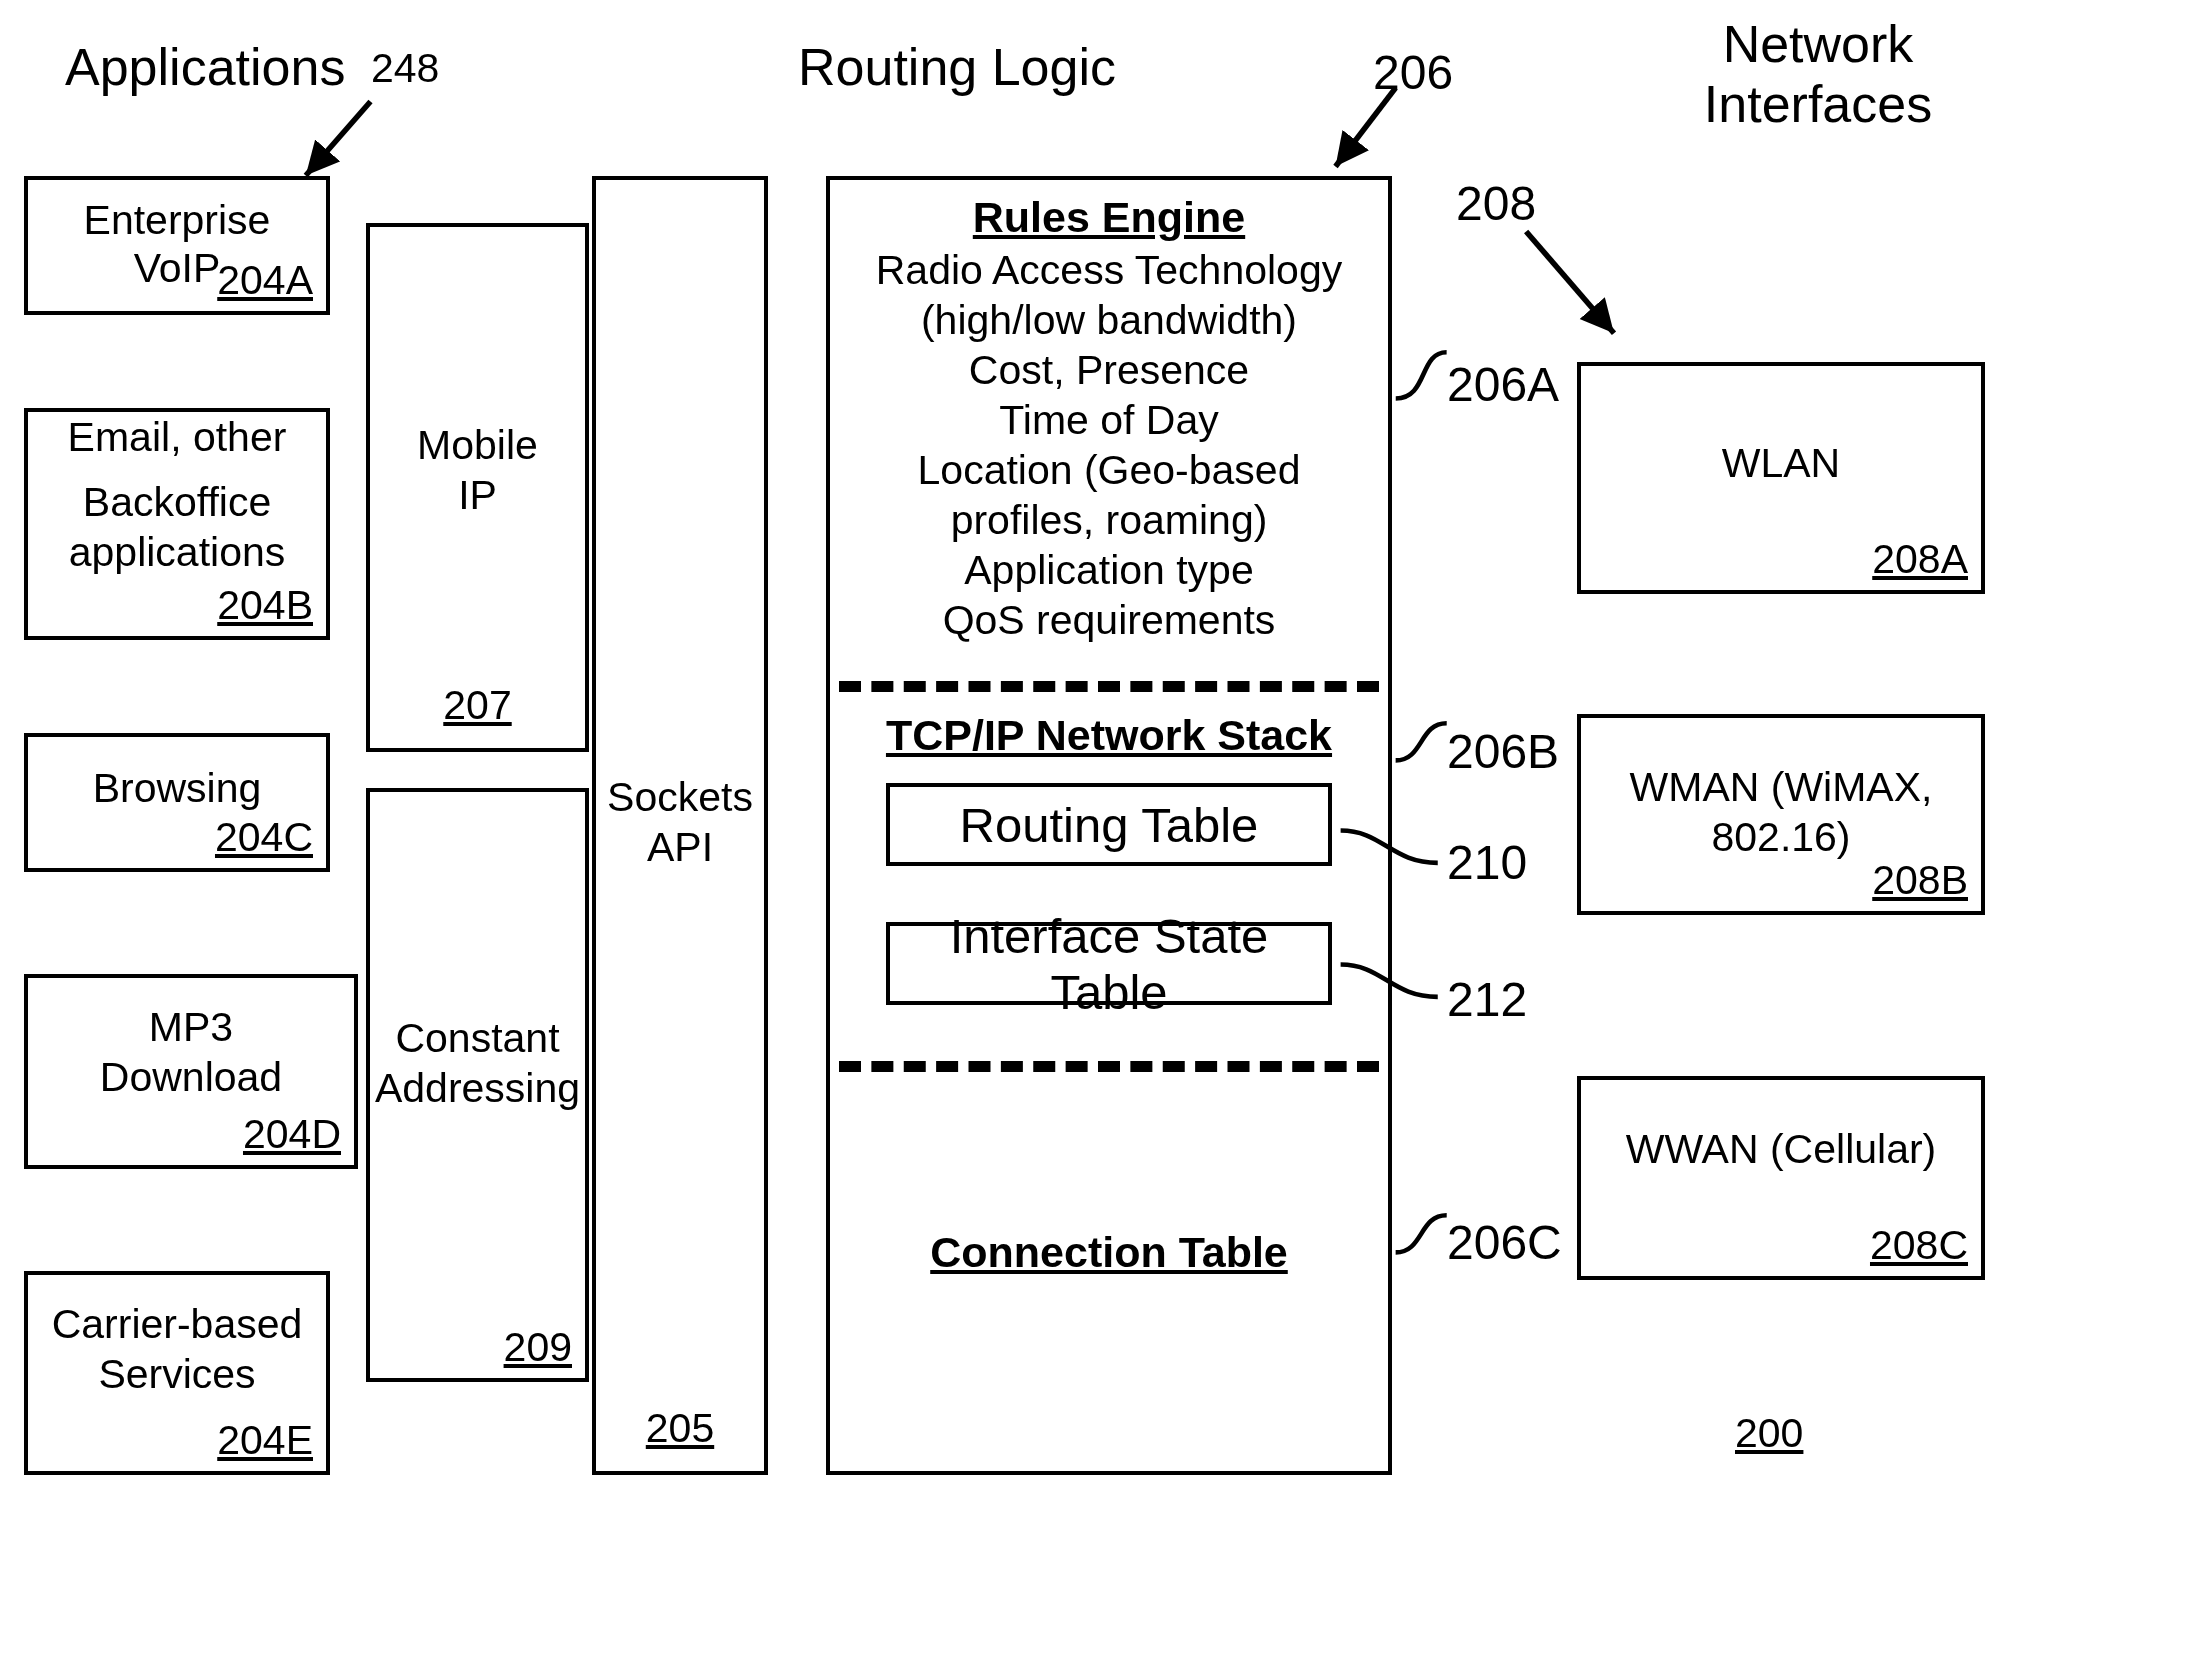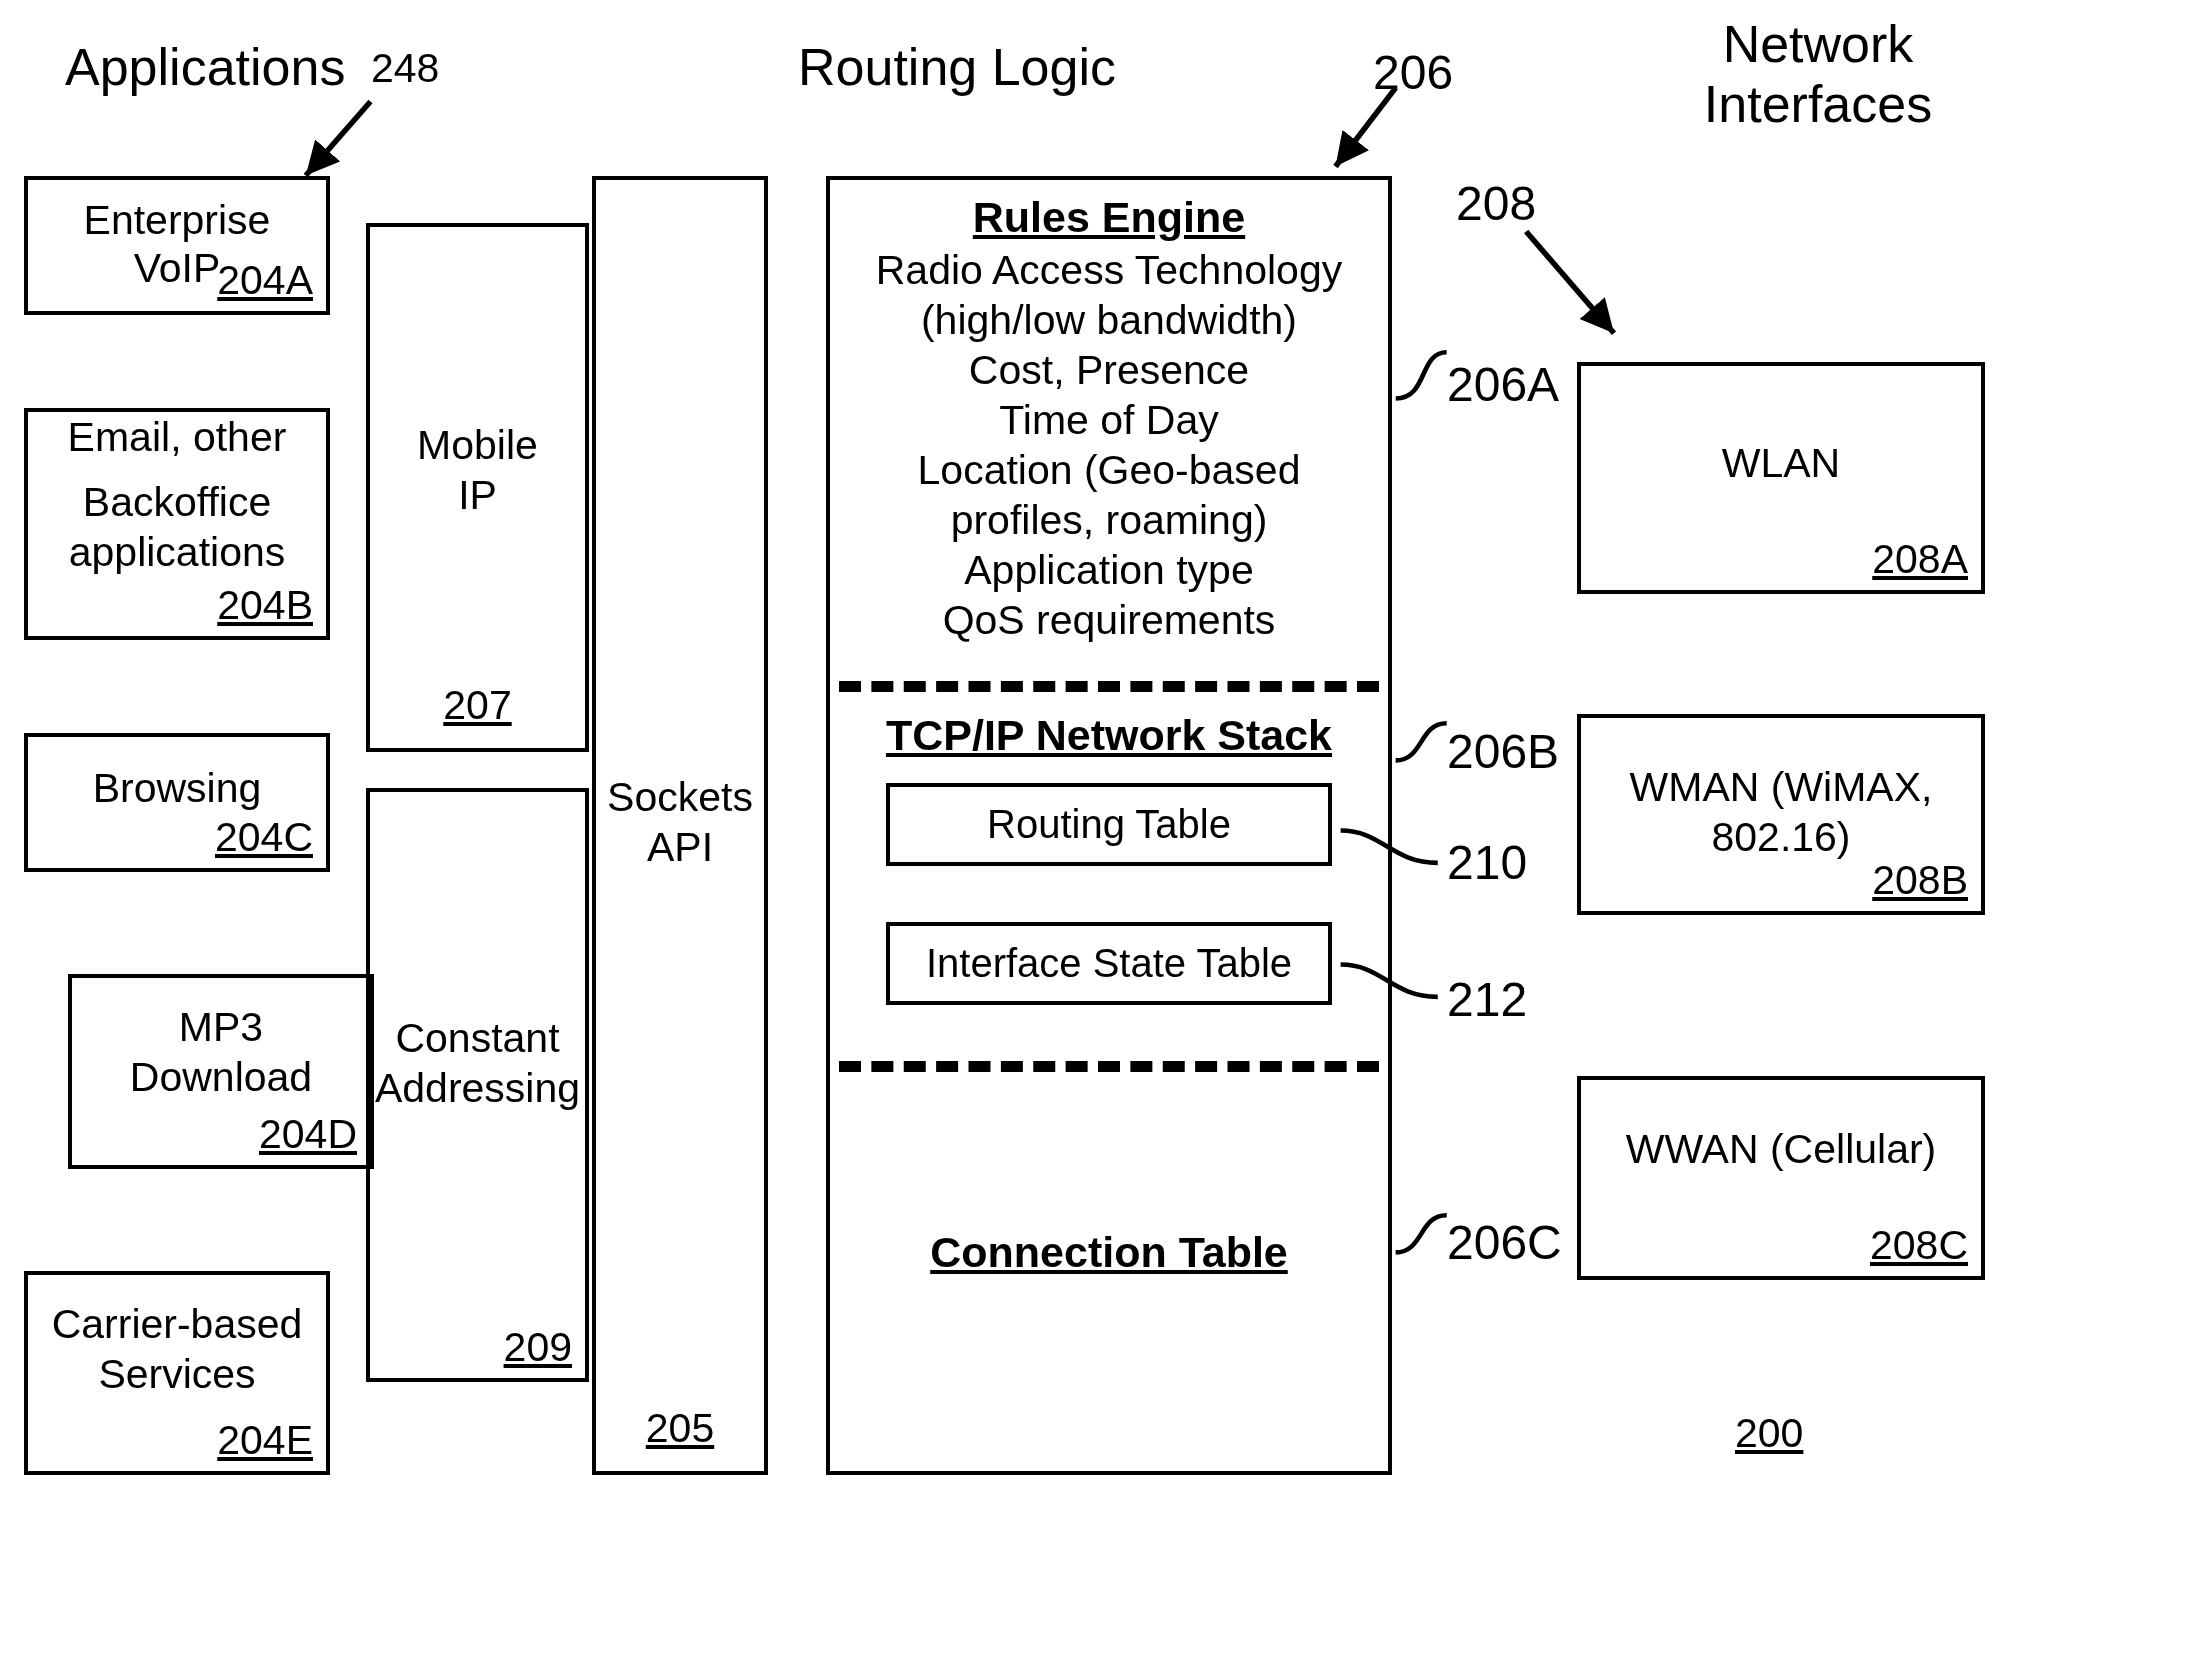--- a/index.html
+++ b/index.html
@@ -61,21 +61,21 @@
     height: 0;
     border-top: 11px dashed #000;
   }
   .inner-box {
     position: absolute;
     border: 4.6px solid #000;
     box-sizing: border-box;
     left: 56px;
     right: 56px;
     text-align: center;
-    font-size: 40px;
+    font-size: 49px;
     display: flex;
     align-items: center;
     justify-content: center;
   }
   .leader {
     position: absolute;
   }
 </style>
 </head>
 <body>
@@ -130,21 +130,21 @@
     <div class="center-text" style="top:67px;">Backoffice</div>
     <div class="center-text" style="top:117px;">applications</div>
     <div class="ref ref-br">204B</div>
   </div>
 
   <div class="box" style="left:24px; top:733px; width:306px; height:139px;">
     <div class="center-text" style="top:28px;">Browsing</div>
     <div class="ref ref-br">204C</div>
   </div>
 
-  <div class="box" style="left:24px; top:974px; width:306px; height:195px;margin-left:44px;">
+  <div class="box" style="left:24px; top:974px; width:334px; height:195px;">
     <div class="center-text" style="top:26px;">MP3</div>
     <div class="center-text" style="top:76px;">Download</div>
     <div class="ref ref-br">204D</div>
   </div>
 
   <div class="box" style="left:24px; top:1271px; width:306px; height:204px;">
     <div class="center-text" style="top:26px;">Carrier-based</div>
     <div class="center-text" style="top:76px;">Services</div>
     <div class="ref ref-br">204E</div>
   </div>

